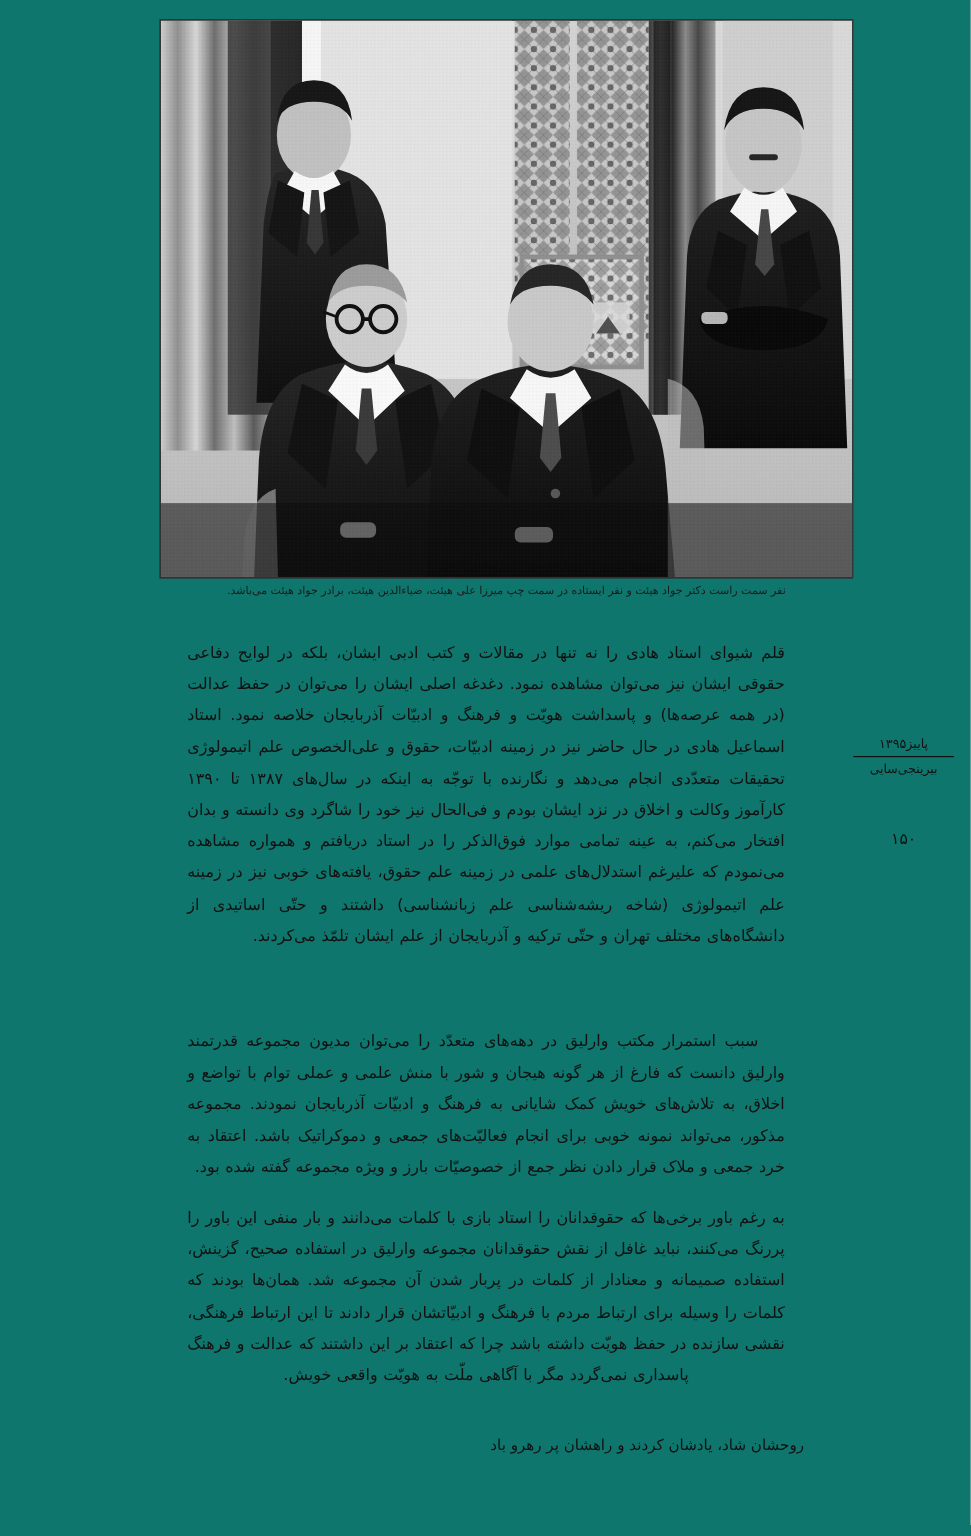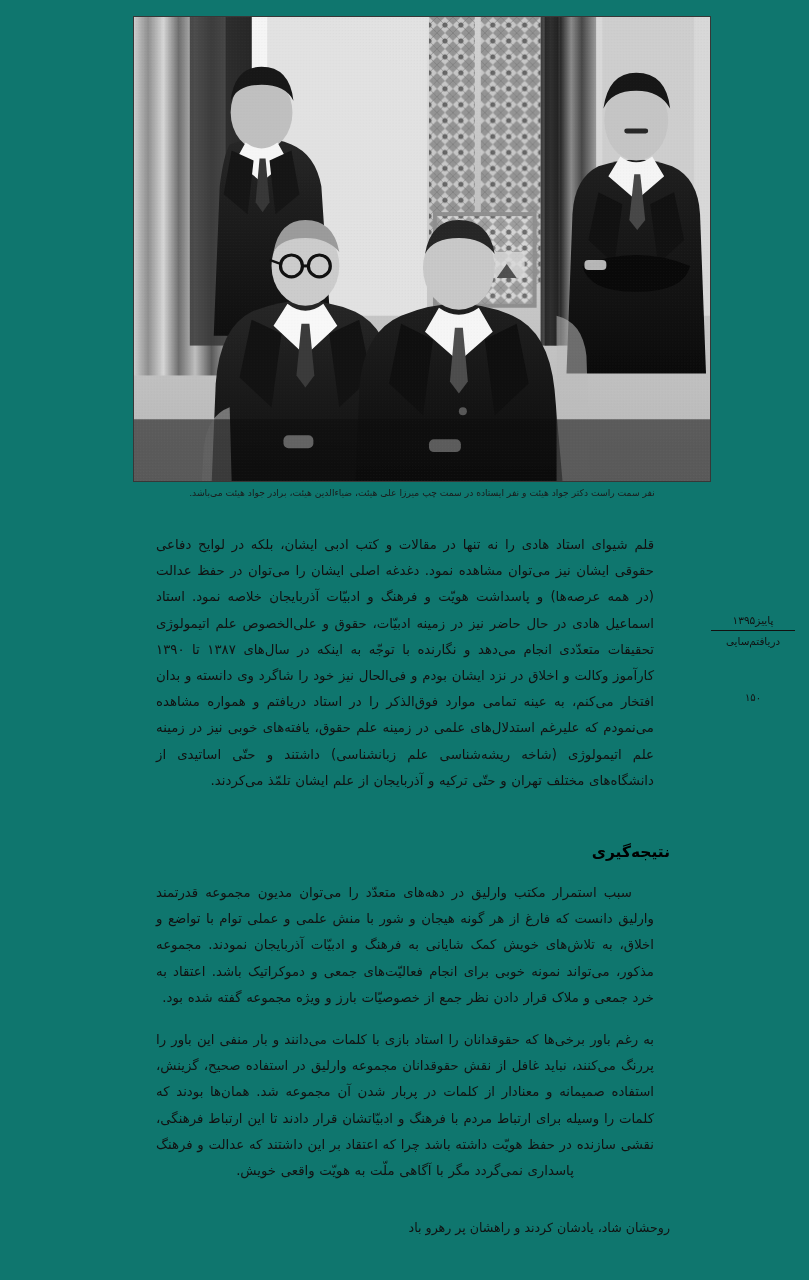--- a/index.html
+++ b/index.html
@@ -128,21 +128,21 @@
     line-height: 16px;
     color: #111;
     white-space: nowrap;
   }
   .folio {
     position: absolute;
     right: 8px;
     top: 692px;
     width: 96px;
     text-align: center;
-    font-size: 10px;
+    font-size: 13px;
     color: #111;
     direction: rtl;
   }
 </style>
 </head>
 <body>
 
 <div class="page">
 
   <figure class="photo-figure">
@@ -285,31 +285,30 @@
         <rect x="0" y="0" width="578" height="466" fill="url(#grainPat)"></rect>
       </svg>
     </div>
 
     <figcaption class="photo-caption">نفر سمت راست دکتر جواد هیئت و نفر ایستاده در سمت چپ میرزا علی هیئت، ضیاءالدین هیئت، برادر جواد هیئت می‌باشد.</figcaption>
   </figure>
 
   <div class="margin-note">
     <div class="margin-issue">پاییز۱۳۹۵</div>
     <div class="margin-rule"></div>
-    <div class="margin-sub">دریافتم‌سایی</div>
+    <div class="margin-sub">بیرینجی‌سایی</div>
   </div>
   <div class="folio">۱۵۰</div>
 
   <div class="content">
 
     <p class="para first-block">قلم شیوای استاد هادی را نه تنها در مقالات و کتب ادبی ایشان، بلکه در لوایح دفاعی حقوقی ایشان نیز می‌توان مشاهده نمود. دغدغه اصلی ایشان را می‌توان در حفظ عدالت (در همه عرصه‌ها) و پاسداشت هویّت و فرهنگ و ادبیّات آذربایجان خلاصه نمود. استاد اسماعیل هادی در حال حاضر نیز در زمینه ادبیّات، حقوق و علی‌الخصوص علم اتیمولوژی تحقیقات متعدّدی انجام می‌دهد و نگارنده با توجّه به اینکه در سال‌های ۱۳۸۷ تا ۱۳۹۰ کارآموز وکالت و اخلاق در نزد ایشان بودم و فی‌الحال نیز خود را شاگرد وی دانسته و بدان افتخار می‌کنم، به عینه تمامی موارد فوق‌الذکر را در استاد دریافتم و همواره مشاهده می‌نمودم که علیرغم استدلال‌های علمی در زمینه علم حقوق، یافته‌های خوبی نیز در زمینه علم اتیمولوژی (شاخه ریشه‌شناسی علم زبانشناسی) داشتند و حتّی اساتیدی از دانشگاه‌های مختلف تهران و حتّی ترکیه و آذربایجان از علم ایشان تلمّذ می‌کردند.</p>
 
     <div class="spacer-lg"></div>
 
-    <h2 class="section-title">نتیجه‌گیری</h2>
 
     <p class="para indent">سبب استمرار مکتب وارلیق در دهه‌های متعدّد را می‌توان مدیون مجموعه قدرتمند وارلیق دانست که فارغ از هر گونه هیجان و شور با منش علمی و عملی توام با تواضع و اخلاق، به تلاش‌های خویش کمک شایانی به فرهنگ و ادبیّات آذربایجان نمودند. مجموعه مذکور، می‌تواند نمونه خوبی برای انجام فعالیّت‌های جمعی و دموکراتیک باشد. اعتقاد به خرد جمعی و ملاک قرار دادن نظر جمع از خصوصیّات بارز و ویژه مجموعه گفته شده بود.</p>
 
     <p class="para last-centered">به رغم باور برخی‌ها که حقوقدانان را استاد بازی با کلمات می‌دانند و بار منفی این باور را پررنگ می‌کنند، نباید غافل از نقش حقوقدانان مجموعه وارلیق در استفاده صحیح، گزینش، استفاده صمیمانه و معنادار از کلمات در پربار شدن آن مجموعه شد. همان‌ها بودند که کلمات را وسیله برای ارتباط مردم با فرهنگ و ادبیّاتشان قرار دادند تا این ارتباط فرهنگی، نقشی سازنده در حفظ هویّت داشته باشد چرا که اعتقاد بر این داشتند که عدالت و فرهنگ پاسداری نمی‌گردد مگر با آگاهی ملّت به هویّت واقعی خویش.</p>
 
     <p class="closing">روحشان شاد، یادشان کردند و راهشان پر رهرو باد</p>
   </div>
 
 </div>
 

